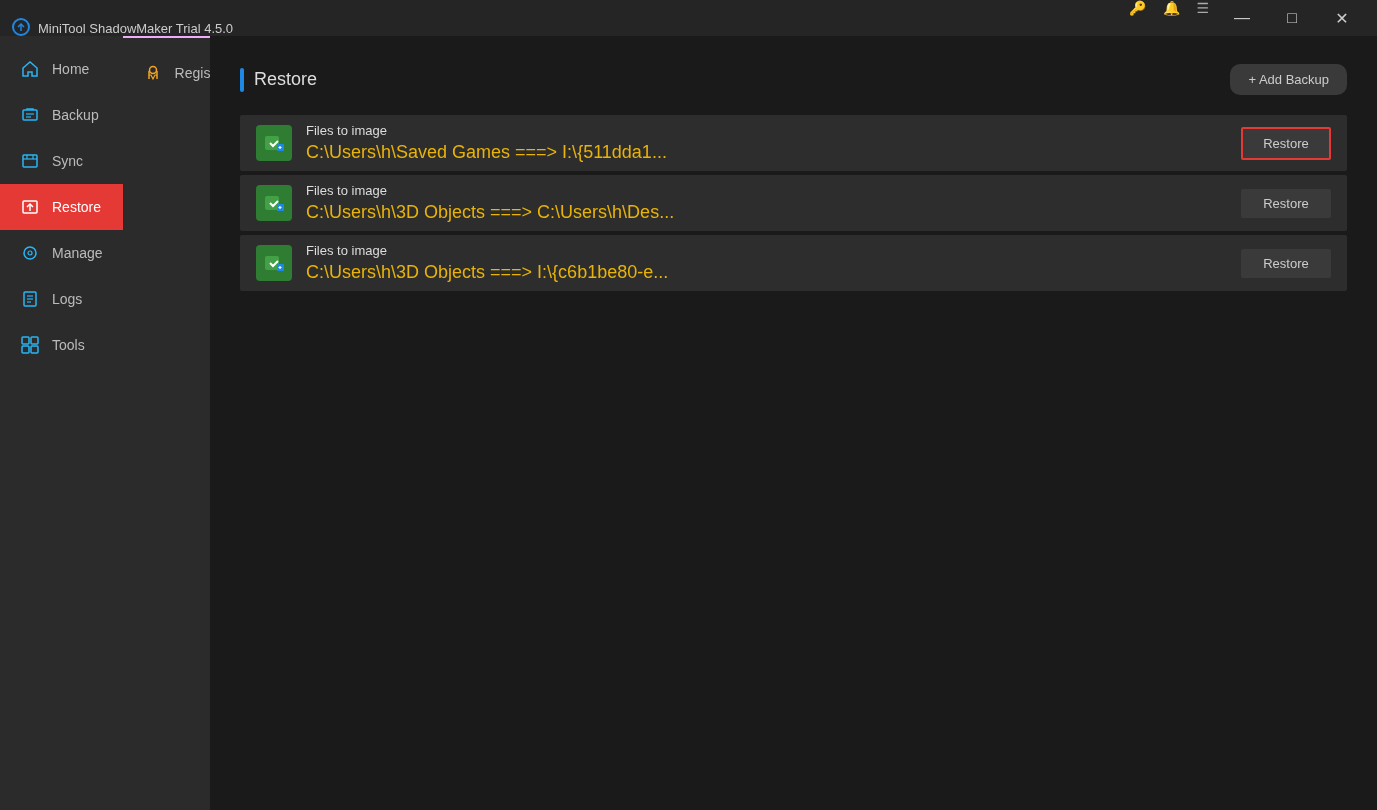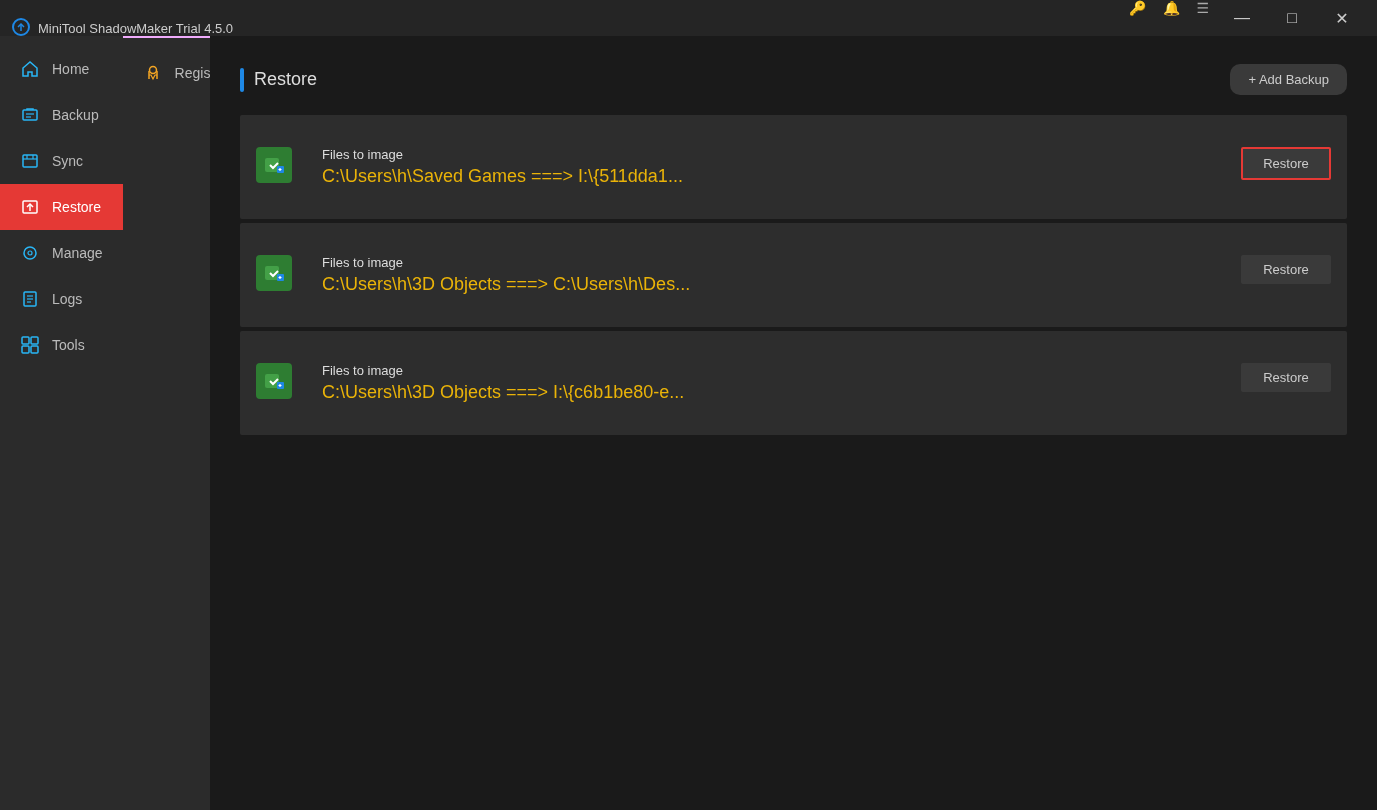--- a/index.html
+++ b/index.html
@@ -146,25 +146,24 @@
     }
 
     
     .backup-list {
       display: flex;
       flex-direction: column;
       gap: 4px;
     }
     .backup-item {
       display: flex;
-      align-items: flex-start;
+      align-items: center;
       background: #2d2d2d;
-      padding: 32px 16px;
+      padding: 8px 16px;
       border-radius: 2px;
-      gap: 16px;
     }
     .backup-item-icon {
       width: 36px;
       height: 36px;
       background: #2e7d32;
       border-radius: 4px;
       display: flex;
       align-items: center;
       justify-content: center;
       margin-right: 14px;

